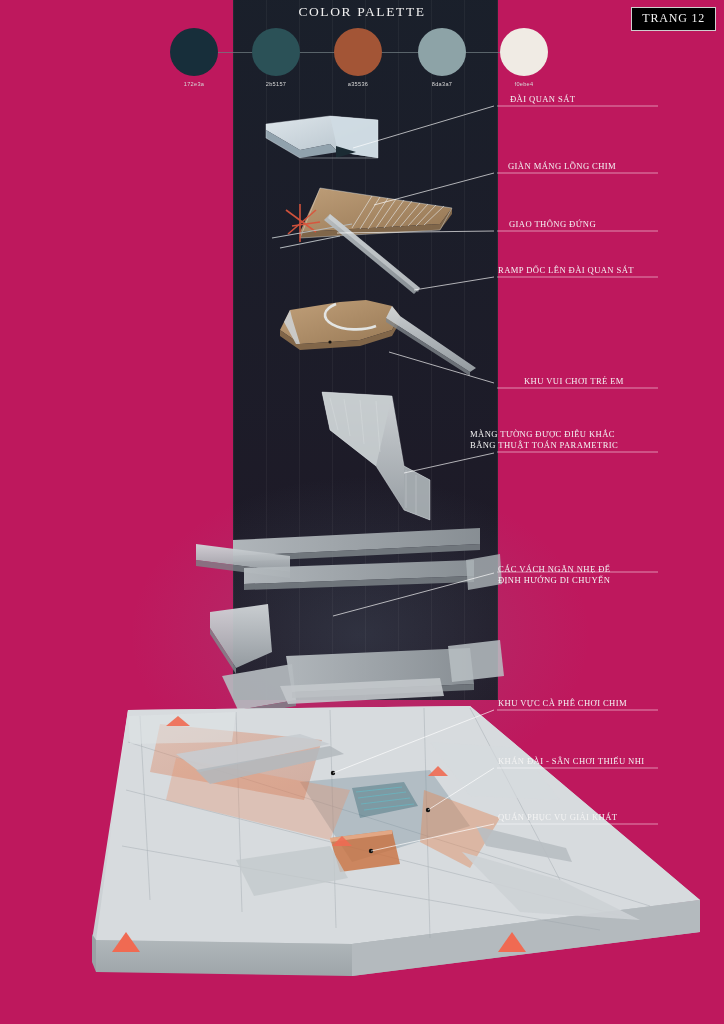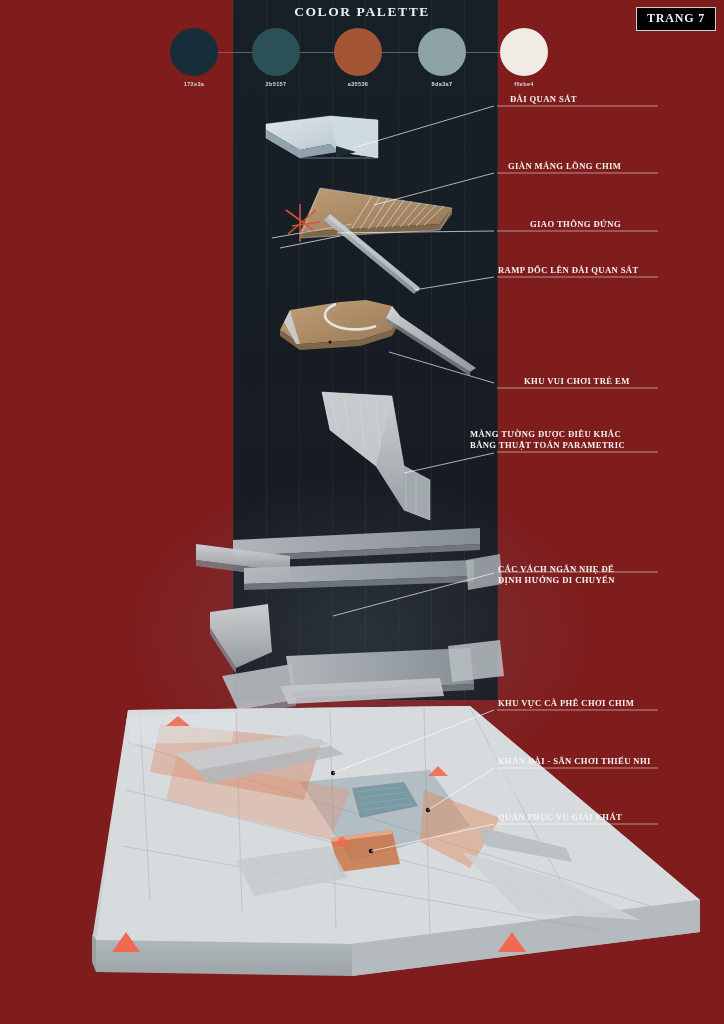--- a/index.html
+++ b/index.html
@@ -10,22 +10,21 @@
   body {
     width: 724px; height: 1024px;
     position: relative;
     overflow: hidden;
     font-family: "Liberation Serif", serif;
     color: #fff;
   }
   #stage {
     position: absolute;
     inset: 0;
-    background: #7f1d1d;
-    font-weight: bold;
+    background: #be185d;
   }
 
   
   .palette-title {
     position: absolute;
     left: 0; right: 0; top: 4px;
     text-align: center;
     font-size: 13.5px;
     letter-spacing: 1.6px;
     color: #efefef;
@@ -103,21 +102,21 @@
 </style>
 </head>
 <body>
 
 <div id="stage">
 
   <div class="bg-slab"></div>
   <div class="glow"></div>
 
   <div class="palette-title">COLOR PALETTE</div>
-  <div class="page-badge">TRANG 7</div>
+  <div class="page-badge">TRANG 12</div>
 
   <div class="palette-line"></div>
   <div id="palette-swatches">
       <div class="swatch" style="left: 170px; background: rgb(23, 46, 58);"></div>
       <div class="swatch-code" style="left: 149px;">172e3a</div>
       <div class="swatch" style="left: 252px; background: rgb(43, 81, 87);"></div>
       <div class="swatch-code" style="left: 231px;">2b5157</div>
       <div class="swatch" style="left: 334px; background: rgb(163, 85, 54);"></div>
       <div class="swatch-code" style="left: 313px;">a35536</div>
       <div class="swatch" style="left: 418px; background: rgb(141, 163, 167);"></div>
@@ -326,21 +325,21 @@
         <line x1="497" y1="572" x2="658" y2="572"></line>
         <line x1="497" y1="710" x2="658" y2="710"></line>
         <line x1="497" y1="768" x2="658" y2="768"></line>
         <line x1="497" y1="824" x2="658" y2="824"></line>
       </g>
   </svg>
 
   <div id="annotations">
       <div class="anno" style="left: 498px; top: 94px; padding-left: 12px;">ĐÀI QUAN SÁT</div>
       <div class="anno" style="left: 508px; top: 161px;">GIÀN MÁNG LỒNG CHIM</div>
-      <div class="anno" style="left: 498px; top: 219px; padding-left: 32px;">GIAO THÔNG ĐỨNG</div>
+      <div class="anno" style="left: 477px; top: 219px; padding-left: 32px;">GIAO THÔNG ĐỨNG</div>
       <div class="anno" style="left: 498px; top: 265px;">RAMP DỐC  LÊN ĐÀI QUAN SÁT</div>
       <div class="anno" style="left: 524px; top: 376px;">KHU VUI CHƠI TRẺ EM</div>
       <div class="anno" style="left: 470px; top: 429px;">MÀNG TƯỜNG ĐƯỢC ĐIÊU KHẮC
 BẰNG THUẬT  TOÁN PARAMETRIC</div>
       <div class="anno" style="left: 498px; top: 564px;">CÁC VÁCH NGĂN NHẸ  ĐỂ
 ĐỊNH HƯỚNG DI CHUYỂN</div>
       <div class="anno" style="left: 498px; top: 698px;">KHU VỰC CÀ PHÊ CHƠI CHIM</div>
       <div class="anno" style="left: 498px; top: 756px;">KHÁN ĐÀI - SÂN CHƠI THIẾU NHI</div>
       <div class="anno" style="left: 498px; top: 812px;">QUÁN PHỤC VỤ GIẢI KHÁT</div>
     </div>

